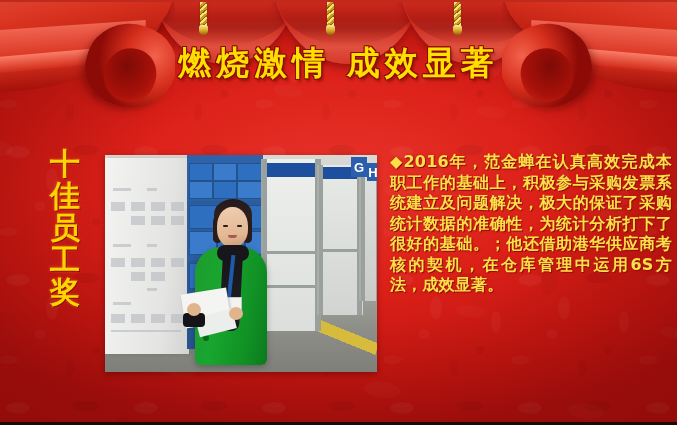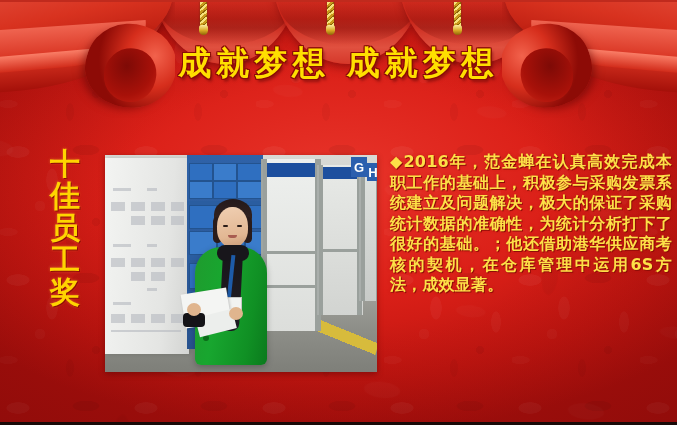--- a/index.html
+++ b/index.html
@@ -296,21 +296,21 @@
     <div class="rb rb-curl-in"></div>
   </div>
   <div class="ribbon right">
     <div class="rb rb-a"></div>
     <div class="rb rb-b"></div>
     <div class="rb rb-edge"></div>
     <div class="rb rb-curl"></div>
     <div class="rb rb-curl-in"></div>
   </div>
 
-  <div class="title">成就梦想  成就梦想</div>
+  <div class="title">燃烧激情  成效显著</div>
 
   <div class="award">
     <span>十</span>
     <span>佳</span>
     <span>员</span>
     <span>工</span>
     <span>奖</span>
   </div>
 
   <div class="photo">

